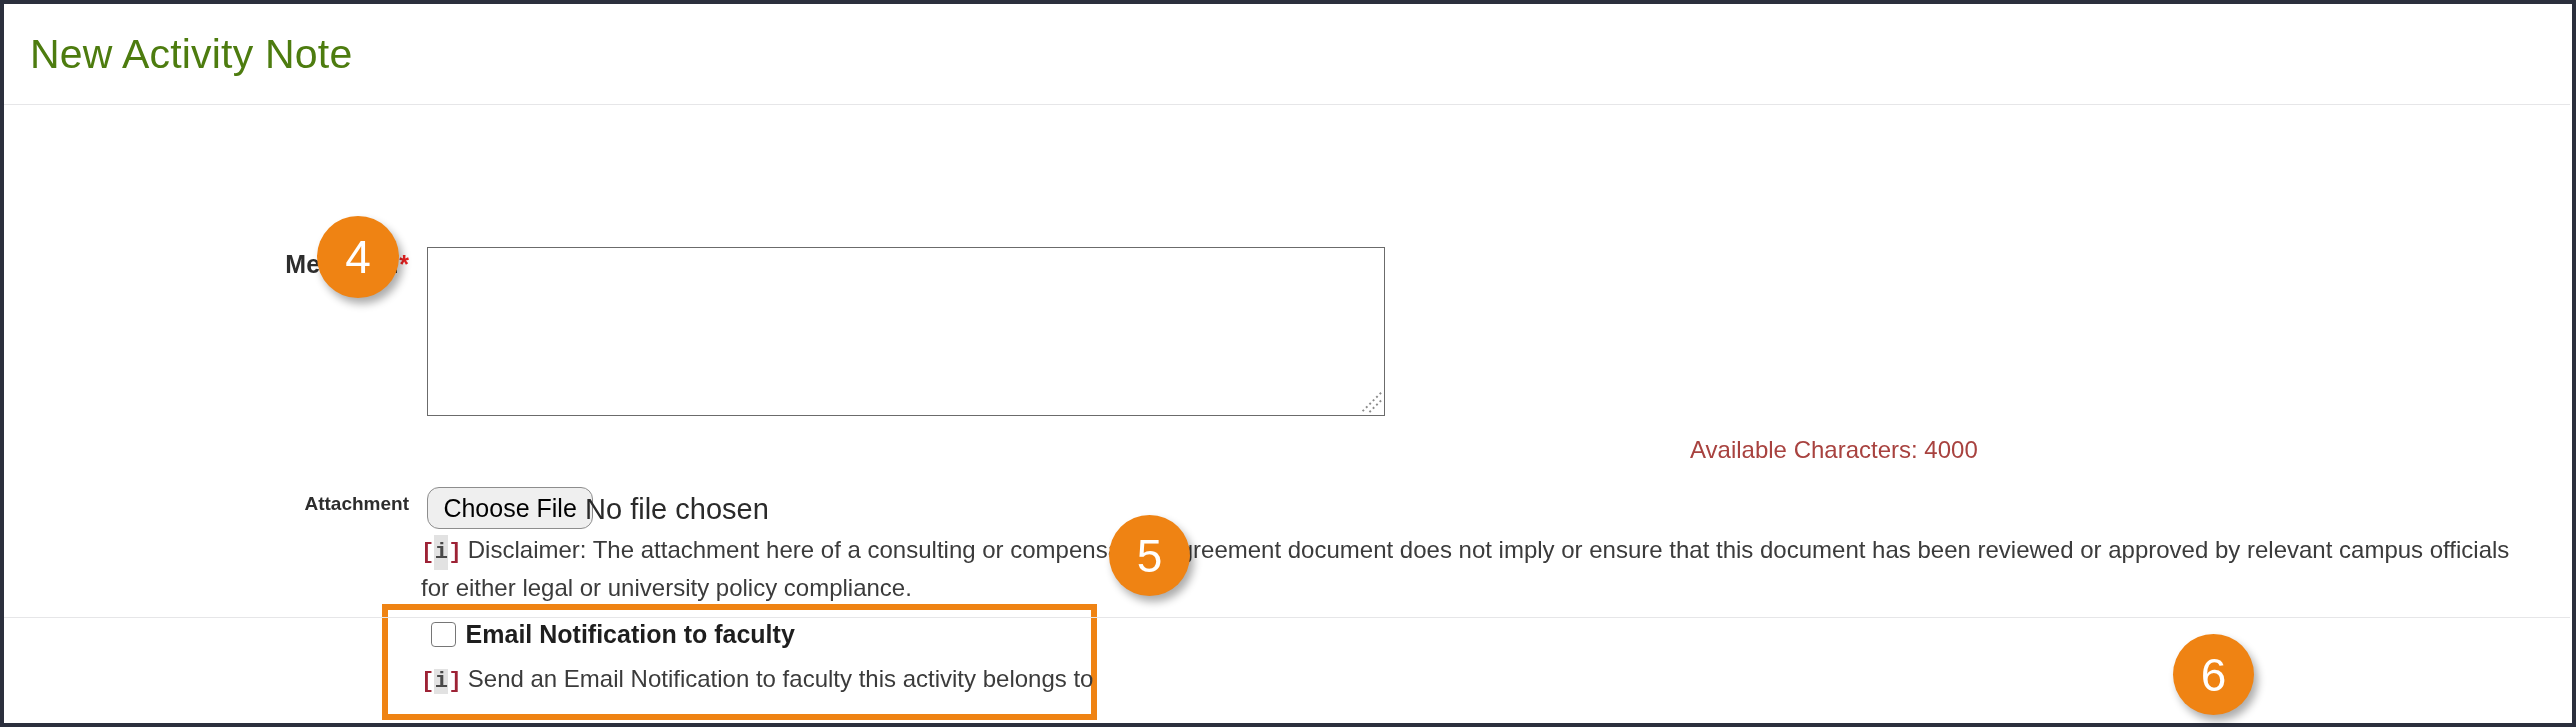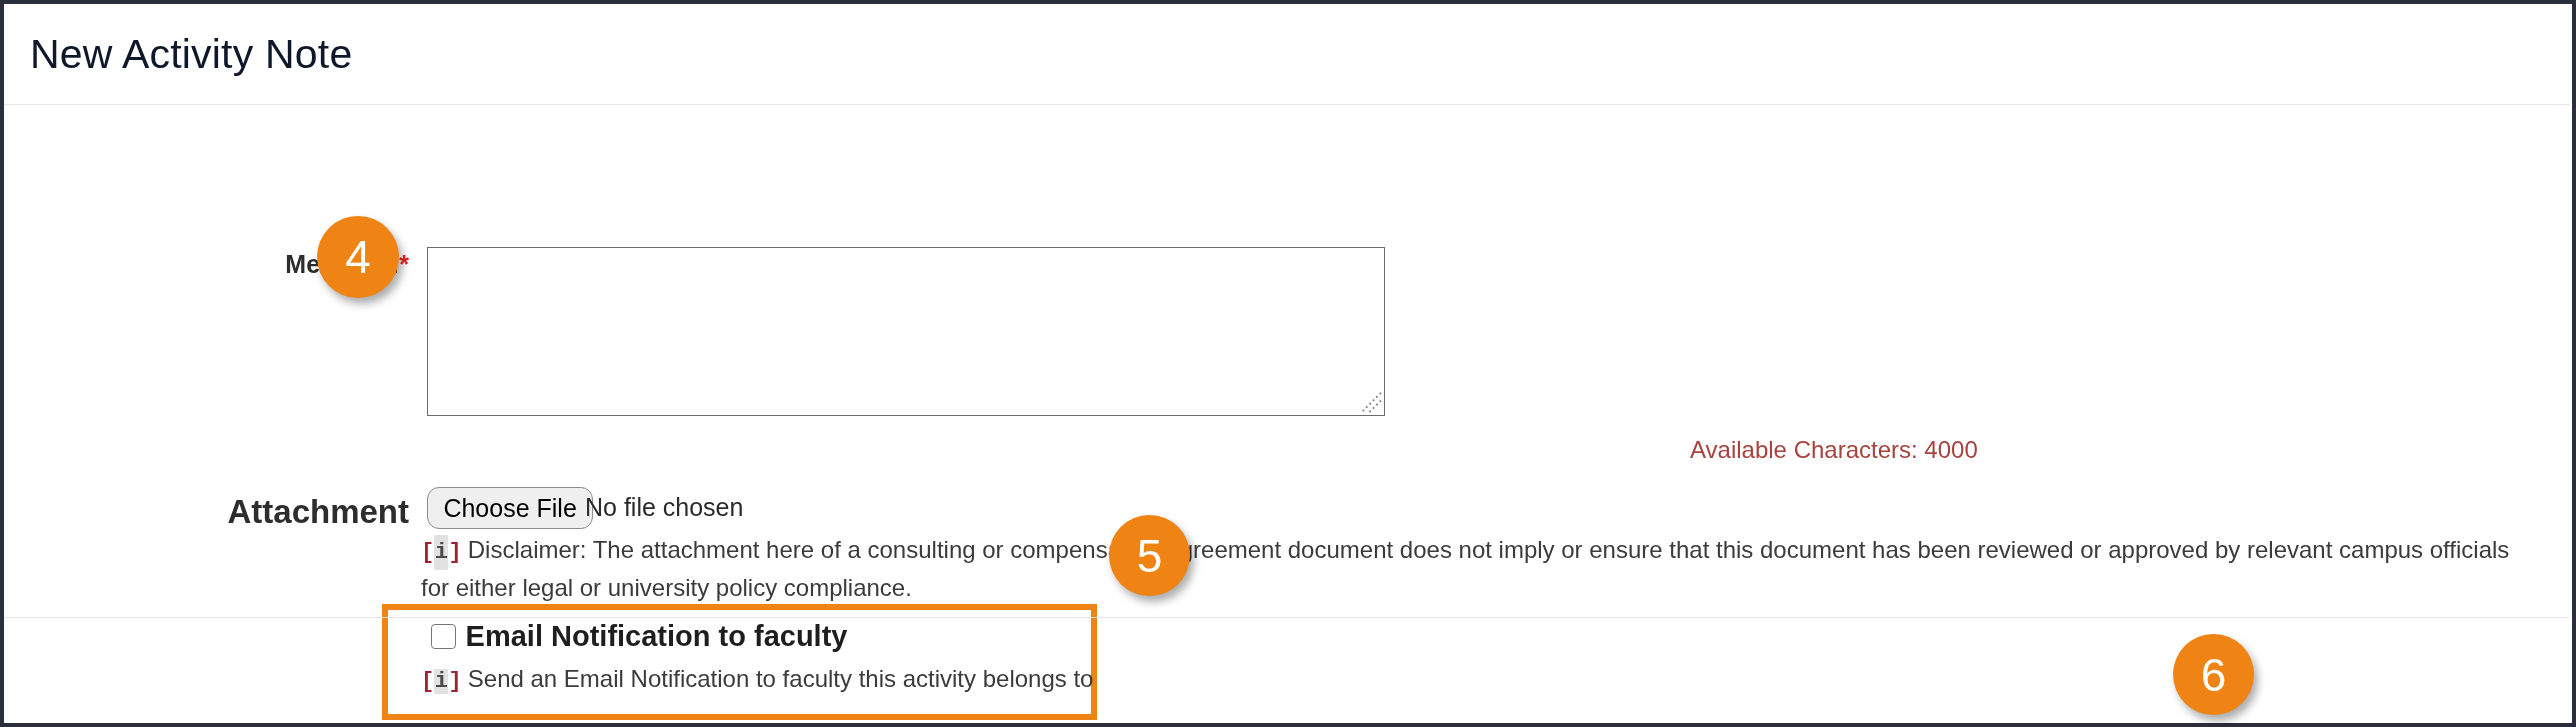--- a/index.html
+++ b/index.html
@@ -32,21 +32,21 @@
     width: 2566px;
     height: 101px;
     border-bottom: 1.9px solid #e6e6e8;
     display: flex;
     align-items: center;
   }
   .modal-title {
     margin-left: 26px;
     font-size: 41px;
     font-weight: 400;
-    color: #0f172a;
+    color: #4d7c0f;
     letter-spacing: 0.2px;
   }
 
   
   .modal-body {
     position: absolute;
     left: 0;
     top: 103px;
     width: 2566px;
     height: 509px;
@@ -100,21 +100,21 @@
     color: #a8423f;
     white-space: nowrap;
   }
 
   
   .attachment-label {
     position: absolute;
     left: 0; top: 386px;
     width: 405px;
     text-align: right;
-    font-size: 33px;
+    font-size: 19px;
     font-weight: bold;
     color: #2d2d2d;
   }
   .choose-file-btn {
     position: absolute;
     left: 423px;
     top: 380px;
     height: 42px;
     padding: 0 15.4px;
     background: #efefef;
@@ -123,21 +123,21 @@
     font-family: "Liberation Sans", sans-serif;
     font-size: 25px;
     color: #000000;
     line-height: 39px;
     cursor: default;
   }
   .no-file-text {
     position: absolute;
     left: 581px;
     top: 386px;
-    font-size: 25px;
+    font-size: 29px;
     color: #2a2a2a;
     white-space: nowrap;
   }
 
   
   .disclaimer {
     position: absolute;
     left: 417px;
     top: 425px;
     width: 2103px;
@@ -181,21 +181,21 @@
   .chk-box {
     width: 25px;
     height: 25px;
     border: 1.9px solid #767676;
     border-radius: 3.9px;
     background: #ffffff;
     display: inline-block;
     cursor: pointer;
   }
   .chk-label {
-    font-size: 29px;
+    font-size: 25px;
     font-weight: bold;
     color: #1e1e1e;
     white-space: nowrap;
   }
   .chk-help {
     position: absolute;
     left: 417px;
     top: 558px;
     font-size: 24px;
     color: #3b3b3b;

